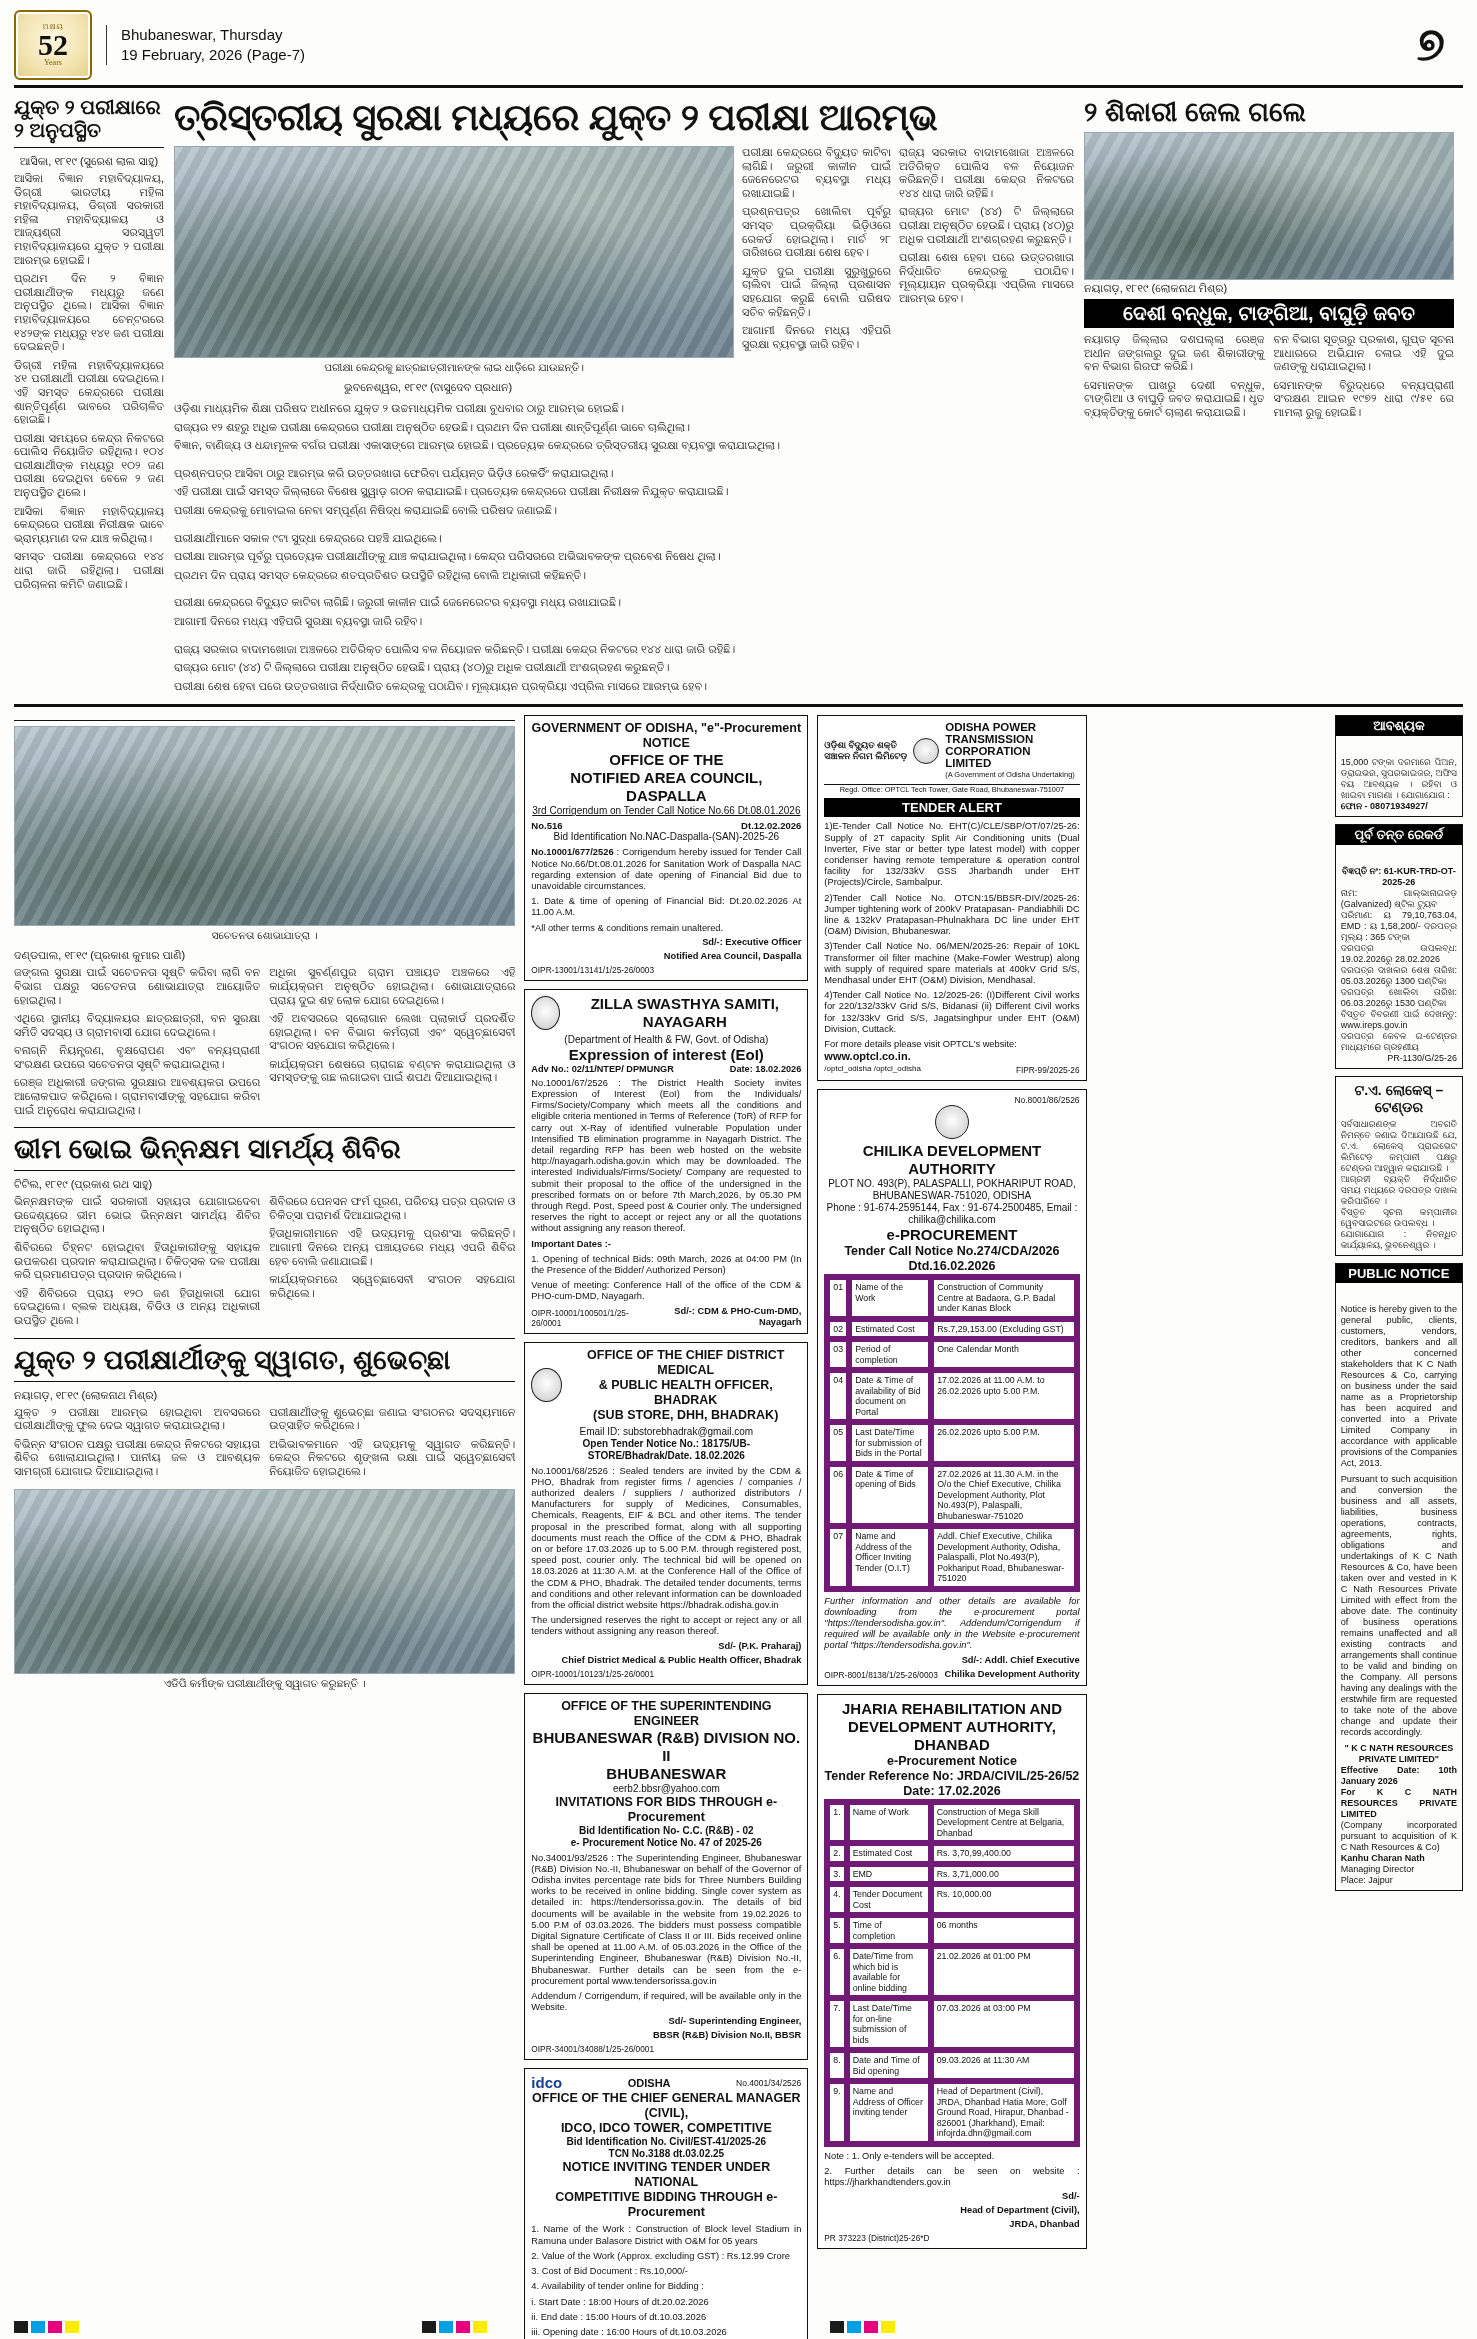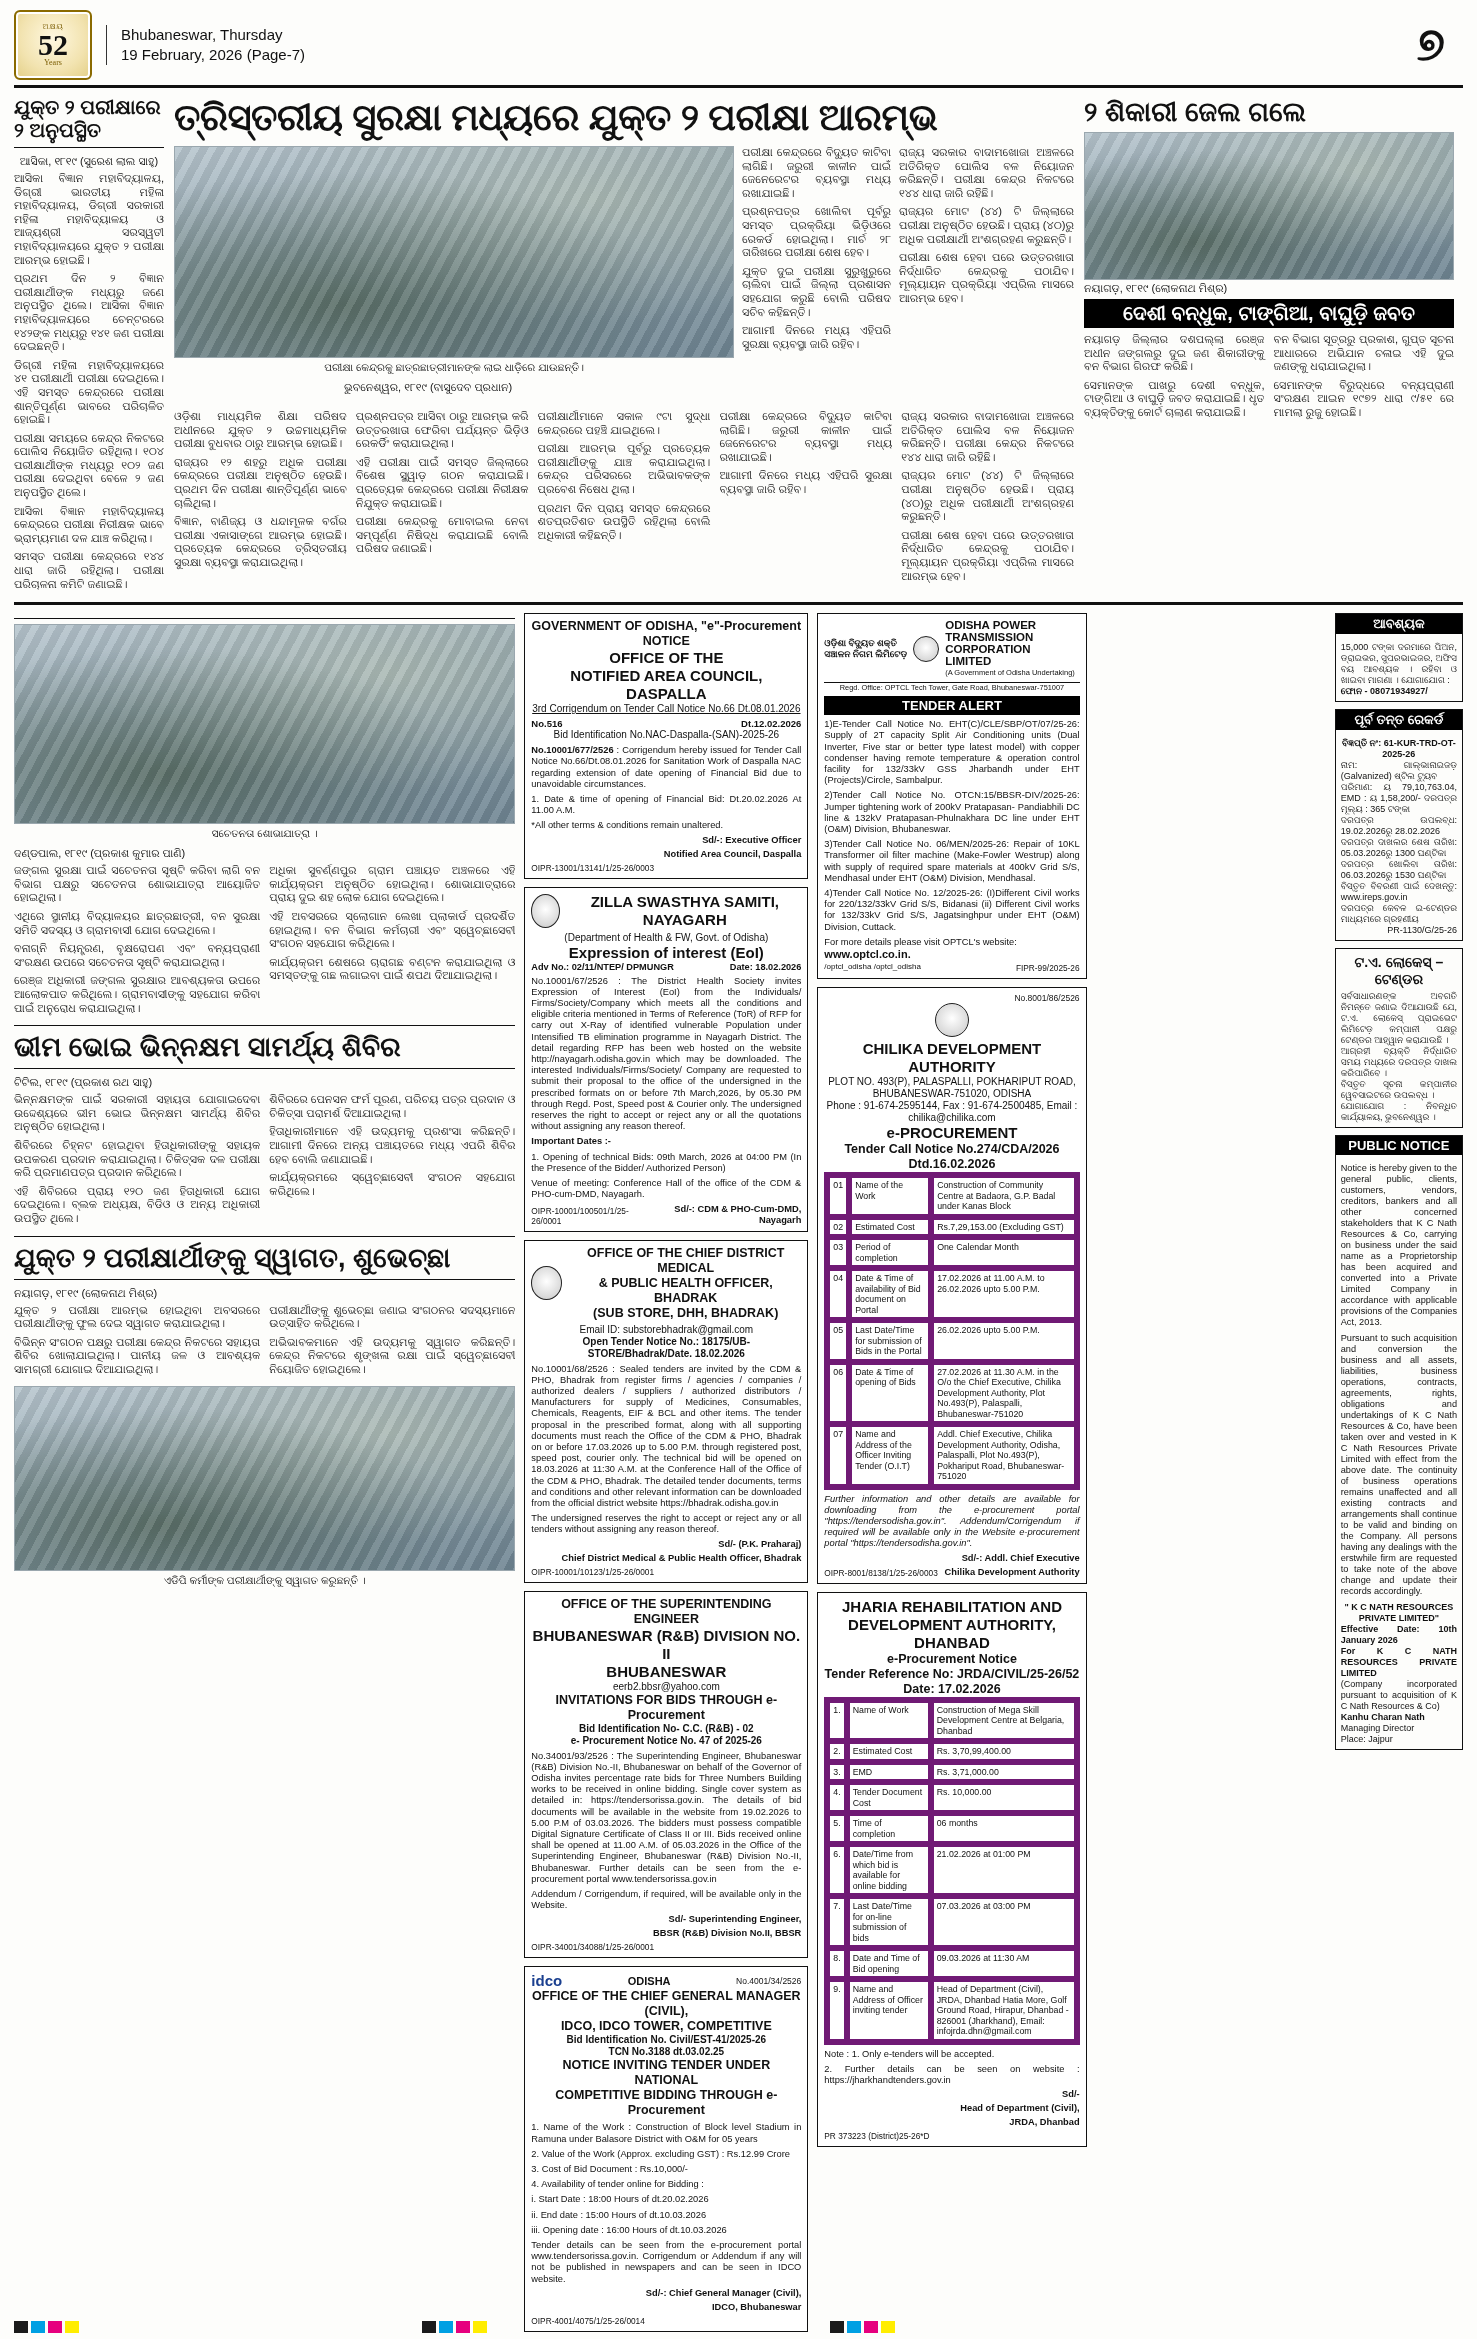--- a/index.html
+++ b/index.html
@@ -51,21 +51,21 @@
   .top-wrap { display:flex; gap:10px; margin-top:8px; }
   .col-left { width:150px; }
   .col-mid { width:900px; }
   .col-right { width:370px; }
 
   .hd-od-sm { font-size:20px; line-height:23px; font-weight:bold; font-family:"Liberation Sans", sans-serif; }
   .hd-od-lg { font-size:37px; line-height:44px; font-weight:bold; font-family:"Liberation Sans", sans-serif; letter-spacing:-.5px; }
   .hd-od-md { font-size:27px; line-height:32px; font-weight:bold; font-family:"Liberation Sans", sans-serif; }
 
   .mid-photo-row { display:flex; gap:8px; }
-  .mid-cols { display:flex; gap:9px; margin-top:12px; }
+  .mid-cols { display:flex; gap:9px; margin-top:4px;flex-direction:column; }
   .mid-cols .c { flex:1; }
 
   .rt-sub { background:#000; color:#fff; font-size:20px; font-weight:bold; text-align:center;
             font-family:"Liberation Sans", sans-serif; padding:3px 2px; }
 
   
   .mainwrap { display:flex; gap:9px; margin-top:8px; }
   .mc1 { width:512px; }
   .mc2 { width:290px; }
   .mc3 { width:275px; }
@@ -91,21 +91,21 @@
             display:inline-block; }
   .logo-row { display:flex; align-items:center; justify-content:center; gap:8px; margin-bottom:3px; }
 
   .optcl-head { display:flex; align-items:center; gap:6px; border-bottom:1px solid #111; padding-bottom:3px; }
   .optcl-head .od-s { font-size:9px; font-weight:bold; font-family:"Liberation Sans", sans-serif; line-height:11px; }
   .optcl-head .en { font-size:11.5px; font-weight:bold; line-height:12px; }
   .optcl-head .en small { font-weight:normal; font-size:7.5px; display:block; }
   .tender-alert { background:#000;color:#fff;text-align:center;font-weight:bold;font-size:13px;padding:2px; margin:4px 0; }
 
   .smallbox { border:1px solid #111; padding:4px 5px; margin-bottom:7px; font-family:"Liberation Sans", sans-serif; }
-  .smallbox .hdr { background:#000;color:#fff;text-align:center;font-weight:bold;font-size:13px;padding:2px 0;margin:-4px -5px 8px; }
+  .smallbox .hdr { background:#000;color:#fff;text-align:center;font-weight:bold;font-size:13px;padding:2px 0;margin:-4px -5px 21px; }
   .smallbox .od-hdr { text-align:center;font-weight:bold;font-size:14px;padding:1px 0 3px; }
   .smallbox .txt { font-size:9px; line-height:11px; text-align:justify; }
 
   .pn-body { font-size:9.2px; line-height:11px; text-align:justify; }
   .pn-body p { margin:0 0 5px; }
 
   .colorbar { position:absolute; left:14px; bottom:6px; width:1449px; height:12px; display:flex; }
   .colorbar .seg { width:14px; height:12px; margin-right:3px; }
 </style>
 </head>

